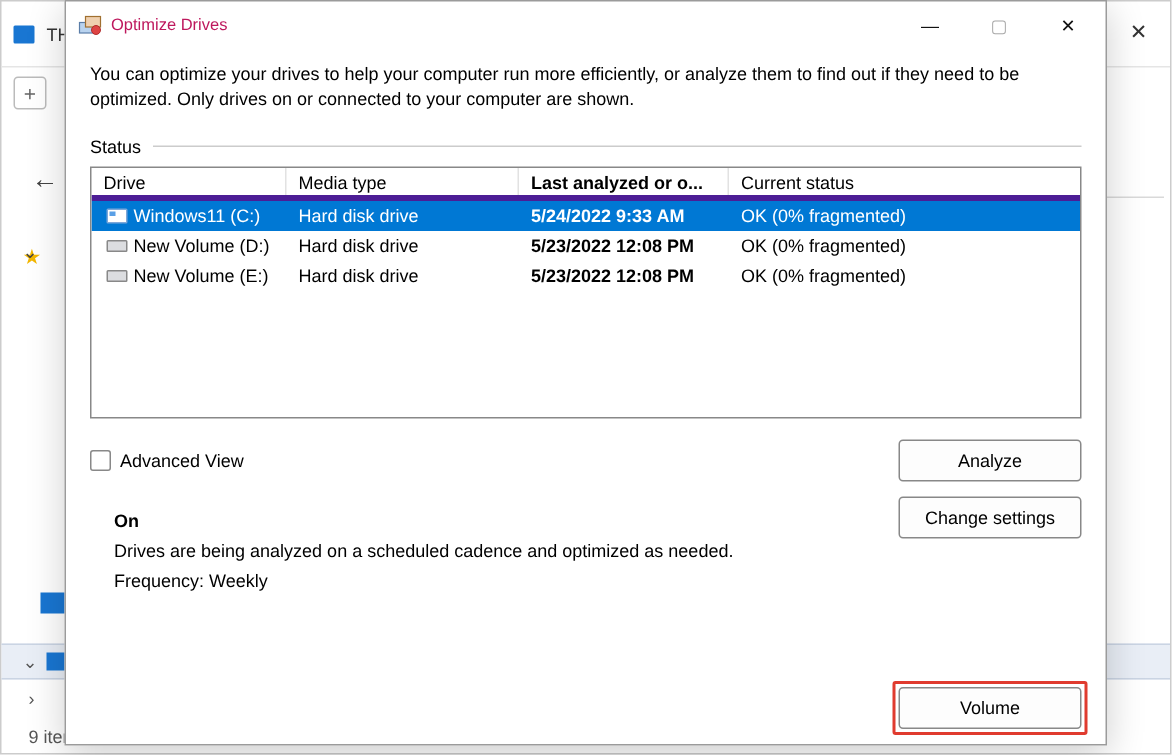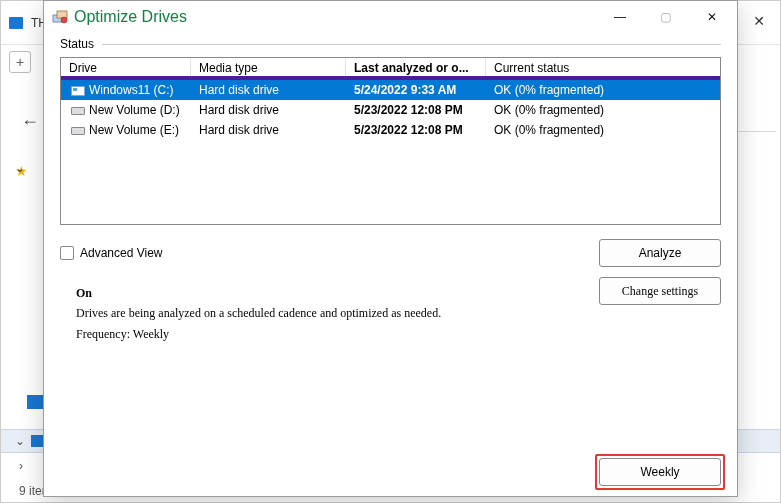--- a/index.html
+++ b/index.html
@@ -46,21 +46,21 @@
   box-shadow:0 6px 24px rgba(0,0,0,0.2);
 }
 .titlebar {
   height:32px;
   display:flex; align-items:center;
   padding:0 2px 0 8px;
 }
 .titlebar-icon {
   width:16px; height:16px; margin-right:6px;
 }
-.titlebar-title { flex:0 0 auto; font-size:16px; color:#15803d;}
+.titlebar-title { flex:0 0 auto; font-size:11px; color:#be185d;}
 .titlebar-spacer { flex:1;}
 .titlebar-btn { width:46px; height:30px; display:flex; align-items:center; justify-content:center; color:#111; font-size:12px;}
 .description { padding:8px 16px 12px 16px; font-size:12px; line-height:1.4;}
 .section-label { display:flex; align-items:center; padding:4px 16px 6px 16px; color:#000;}
 .section-label span { padding-right:8px;}
 .section-line { flex:1; border-top:1px solid #ccc;}
 .tablewrap {
   margin:0 16px 10px 16px;
   border:1px solid #888;
   height:168px;
@@ -82,21 +82,21 @@
 .chk { width:14px; height:14px; border:1px solid #888; border-radius:2px; margin-right:6px; background:#fff;}
 .advrow .spacer { flex:1;}
 .btn {
   min-width:122px; height:28px;
   border:1px solid #888; border-radius:3px;
   background:#fdfdfd;
   font-size:12px; font-family:inherit;
   display:inline-flex; align-items:center; justify-content:center;
   padding:0 16px; margin-left:8px;
 }
-.sched-block { padding:10px 16px 4px 32px; line-height:1.7; position:relative;font-family:Liberation Serif, serif;}
+.sched-block { padding:10px 16px 4px 32px; line-height:1.7; position:relative;}
 .sched-right { position:absolute; right:16px; top:4px;}
 .bold { font-weight:600;}
 .close-row { position:absolute; right:16px; bottom:10px;}
 .close-highlight {
   position:absolute; right:12px; bottom:6px;
   width:130px; height:36px;
   border:2px solid #e03b2f; border-radius:2px;
   pointer-events:none;
 }
 </style>
@@ -136,20 +136,21 @@
       <rect x="5" y="2" width="10" height="7" fill="#efd0b0" stroke="#a07030" stroke-width="0.8"></rect>
       <circle cx="12" cy="11" r="3" fill="#d44" stroke="#a22" stroke-width="0.6"></circle>
     </svg>
     <span class="titlebar-title">Optimize Drives</span>
     <span class="titlebar-spacer"></span>
     <div class="titlebar-btn">—</div>
     <div class="titlebar-btn" style="color:#aaa">▢</div>
     <div class="titlebar-btn">✕</div>
   </div>
 
+  <div class="description">You can optimize your drives to help your computer run more efficiently, or analyze them to find out if they need to be optimized. Only drives on or connected to your computer are shown.</div>
 
   <div class="section-label">
     <span>Status</span>
     <span class="section-line"></span>
   </div>
 
   <div class="tablewrap">
     <div class="thead">
       <div class="th c1">Drive</div>
       <div class="th c2">Media type</div>
@@ -195,16 +196,16 @@
   <div class="sched-block">
     <div class="bold">On</div>
     <div>Drives are being analyzed on a scheduled cadence and optimized as needed.</div>
     <div>Frequency: Weekly</div>
     <div class="sched-right">
       <button class="btn">Change settings</button>
     </div>
   </div>
 
   <div class="close-row">
-    <button class="btn">Weekly</button>
+    <button class="btn">Volume</button>
   </div>
   <div class="close-highlight"></div>
 </div>
 
 </body></html>

